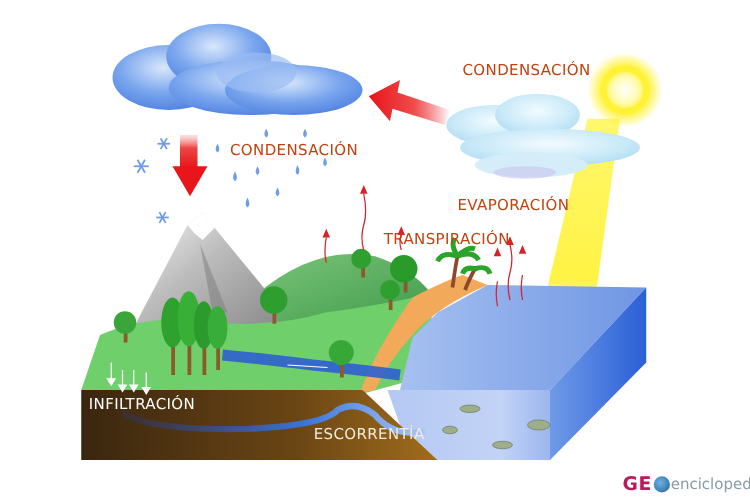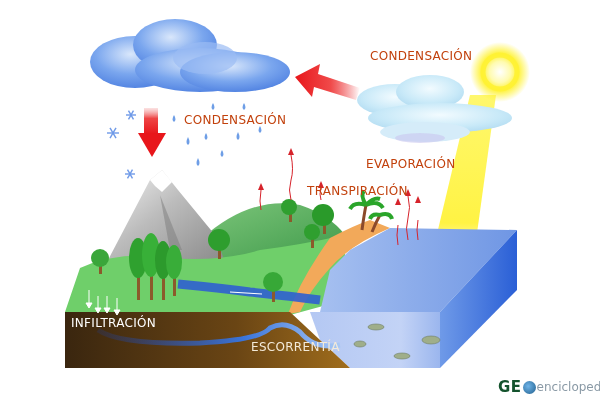--- a/index.html
+++ b/index.html
@@ -2,21 +2,21 @@
 <html><head>
   <meta charset="utf-8">
   <style>
     html, body { margin:0; padding:0; background:#ffffff; }
     body { width:600px; height:400px; overflow:hidden; position:relative; font-family:"DejaVu Sans", sans-serif; }
     #scene { position:absolute; left:0; top:0; width:600px; height:400px; }
     .label { position:absolute; font-family:"DejaVu Sans", sans-serif; font-size:12px; letter-spacing:0.3px; color:#c2410c; white-space:nowrap; }
     .label.light { color:#ffffff; }
     .label.cream { color:#f3ead9; }
     #logo { position:absolute; left:498px; top:378px; display:flex; align-items:center; font-family:"DejaVu Sans", sans-serif; }
-    #logo .geo { font-weight:bold; font-size:15px; color:#14532d; letter-spacing:0.5px; }
+    #logo .geo { font-weight:bold; font-size:15px; color:#be185d; letter-spacing:0.5px; }
     #logo .globe { width:13px; height:13px; border-radius:50%; background:radial-gradient(circle at 40% 40%, #6fb4e8, #1f5e8c); margin:0 1px; }
     #logo .rest { font-size:12px; color:#8a9aa6; }
   </style>
 </head>
 <body>
 
 <svg id="scene" width="600" height="400" viewBox="0 0 600 400" xmlns="http://www.w3.org/2000/svg">
   <defs>
     <radialGradient id="gCloudBlue" cx="45%" cy="35%" r="70%">
       <stop offset="0%" stop-color="#d9e7fb"></stop>

